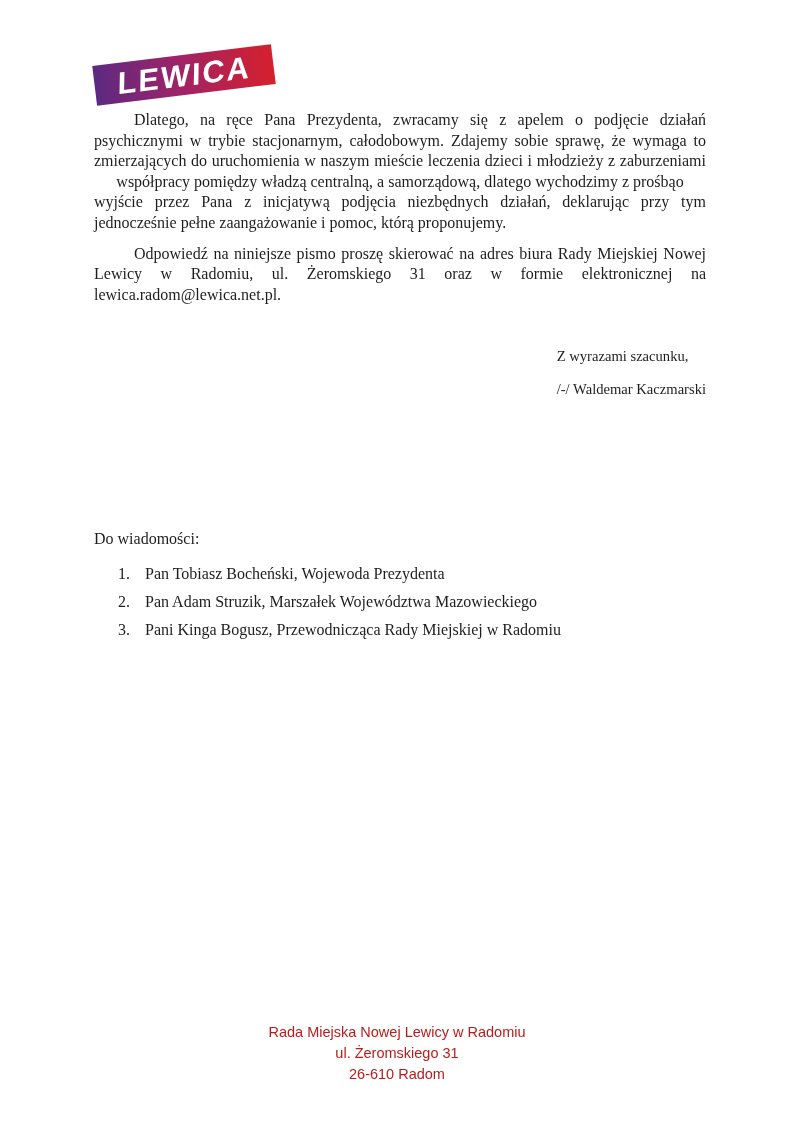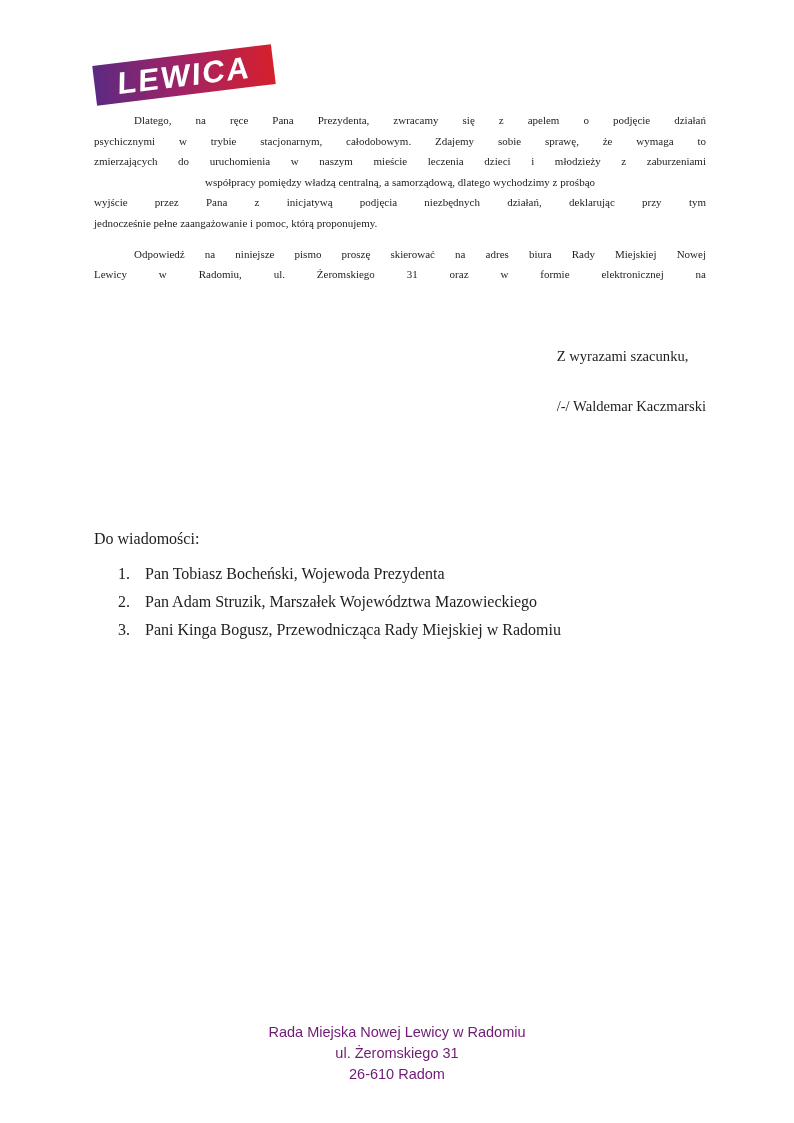--- a/index.html
+++ b/index.html
@@ -35,40 +35,40 @@
     line-height: 1;
     user-select: none;
   }
 
   
   .letter-body {
     position: absolute;
     left: 94px;
     top: 110px;
     width: 612px;
-    font-size: 11px;
+    font-size: 16px;
     line-height: 20.6px;
     text-justify: inter-word;
   }
   .para + .para { margin-top: 10px; }
   .pline { min-height: 20.6px; }
   .pline.justify { text-align: justify; text-align-last: justify; -moz-text-align-last: justify; }
   .pline.left { text-align: left; }
   .pline.split { display: flex; justify-content: center; }
   .pline.indent { text-indent: 40px; }
 
   
   .signature {
     position: absolute;
     top: 346px;
     right: 88px;
     font-size: 14.6px;
     line-height: 20.6px;
   }
-  .sig-name { margin-top: 29px; }
+  .sig-name { margin-top: 12px; }
 
   
   .cc {
     position: absolute;
     left: 94px;
     top: 529px;
     font-size: 16px;
     line-height: 20.6px;
   }
   .cc-list { margin-top: 14px; }
@@ -78,21 +78,21 @@
   
   .footer {
     position: absolute;
     left: 0;
     top: 1022px;
     width: 100%;
     text-align: center;
     font-family: "Liberation Sans", sans-serif;
     font-size: 14.5px;
     line-height: 21px;
-    color: #701a75;
+    color: #b91c1c;
   }
 </style>
 </head>
 <body>
 
 <div class="page">
 
   <div class="logo-banner" style="background: linear-gradient(92deg, rgb(91, 42, 130) 0%, rgb(160, 35, 102) 48%, rgb(214, 32, 44) 100%);">
     <span class="logo-text" style="color: rgb(255, 255, 255);">LEWICA</span>
   </div>
@@ -105,20 +105,21 @@
         <div class="pline split">
           <span>współpracy pomiędzy władzą centralną, a samorządową, dlatego wychodzimy z prośbą</span>
           <span>o</span>
         </div>
         <div class="pline justify">wyjście przez Pana z inicjatywą podjęcia niezbędnych działań, deklarując przy tym</div>
         <div class="pline left">jednocześnie pełne zaangażowanie i pomoc, którą proponujemy.</div>
       </div>
       <div class="para">
         <div class="pline justify indent">Odpowiedź na niniejsze pismo proszę skierować na adres biura Rady Miejskiej Nowej</div>
         <div class="pline justify">Lewicy w Radomiu, ul. Żeromskiego 31 oraz w formie elektronicznej na</div>
+        <div class="pline left">lewica.radom@lewica.net.pl.</div>
       </div>
     </div>
 
   <div class="signature">
     <div class="sig-closing">Z wyrazami szacunku,</div>
     <div class="sig-name">/-/ Waldemar Kaczmarski</div>
   </div>
 
   <div class="cc">
     <div class="cc-heading">Do wiadomości:</div>

